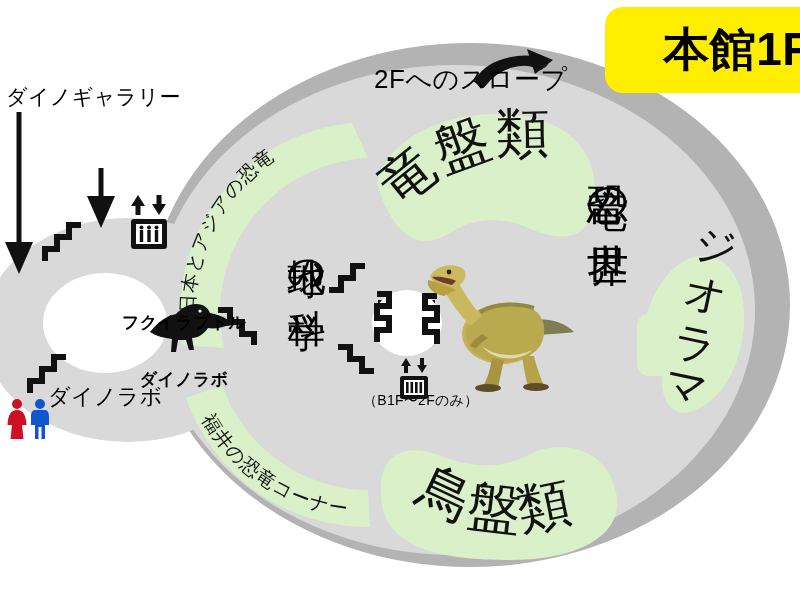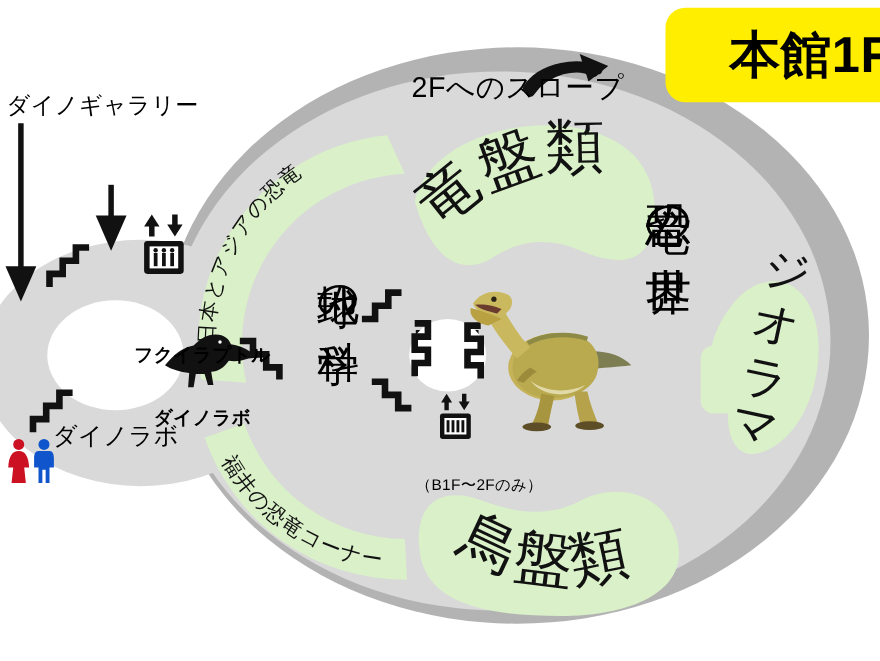--- a/index.html
+++ b/index.html
@@ -55,21 +55,21 @@
     font-weight: 700;
     letter-spacing: 0.01em;
   }
   
   .c-dino-gallery { left: 6px;  top: 85px;  font-size: 21px; }
   .c-fossil-clean { left: 26px; top: 137px; font-size: 21px; }
   .c-slope        { left: 374px; top: 36px; font-size: 26px; margin-top: 29px; }
   .c-question     { left: 320px; top: 100px; font-size: 19px; text-align: center; }
   .c-fukui-robot  { left: 122px; top: 275px; font-size: 17px; text-align: center; font-weight: bold; }
   .c-dinolab      { left: 48px;  top: 385px; font-size: 22px; }
-  .c-elev-note    { left: 378px; top: 393px; font-size: 14px; margin-top: 40px; }
+  .c-elev-note    { left: 363px; top: 393px; font-size: 14px; }
   
   .v-earth {
     left: 286px; top: 228px;
     font-size: 38px;
     letter-spacing: 0.08em;
   }
   .v-world {
     left: 586px; top: 152px;
     font-size: 42px;
     letter-spacing: 0.08em;

